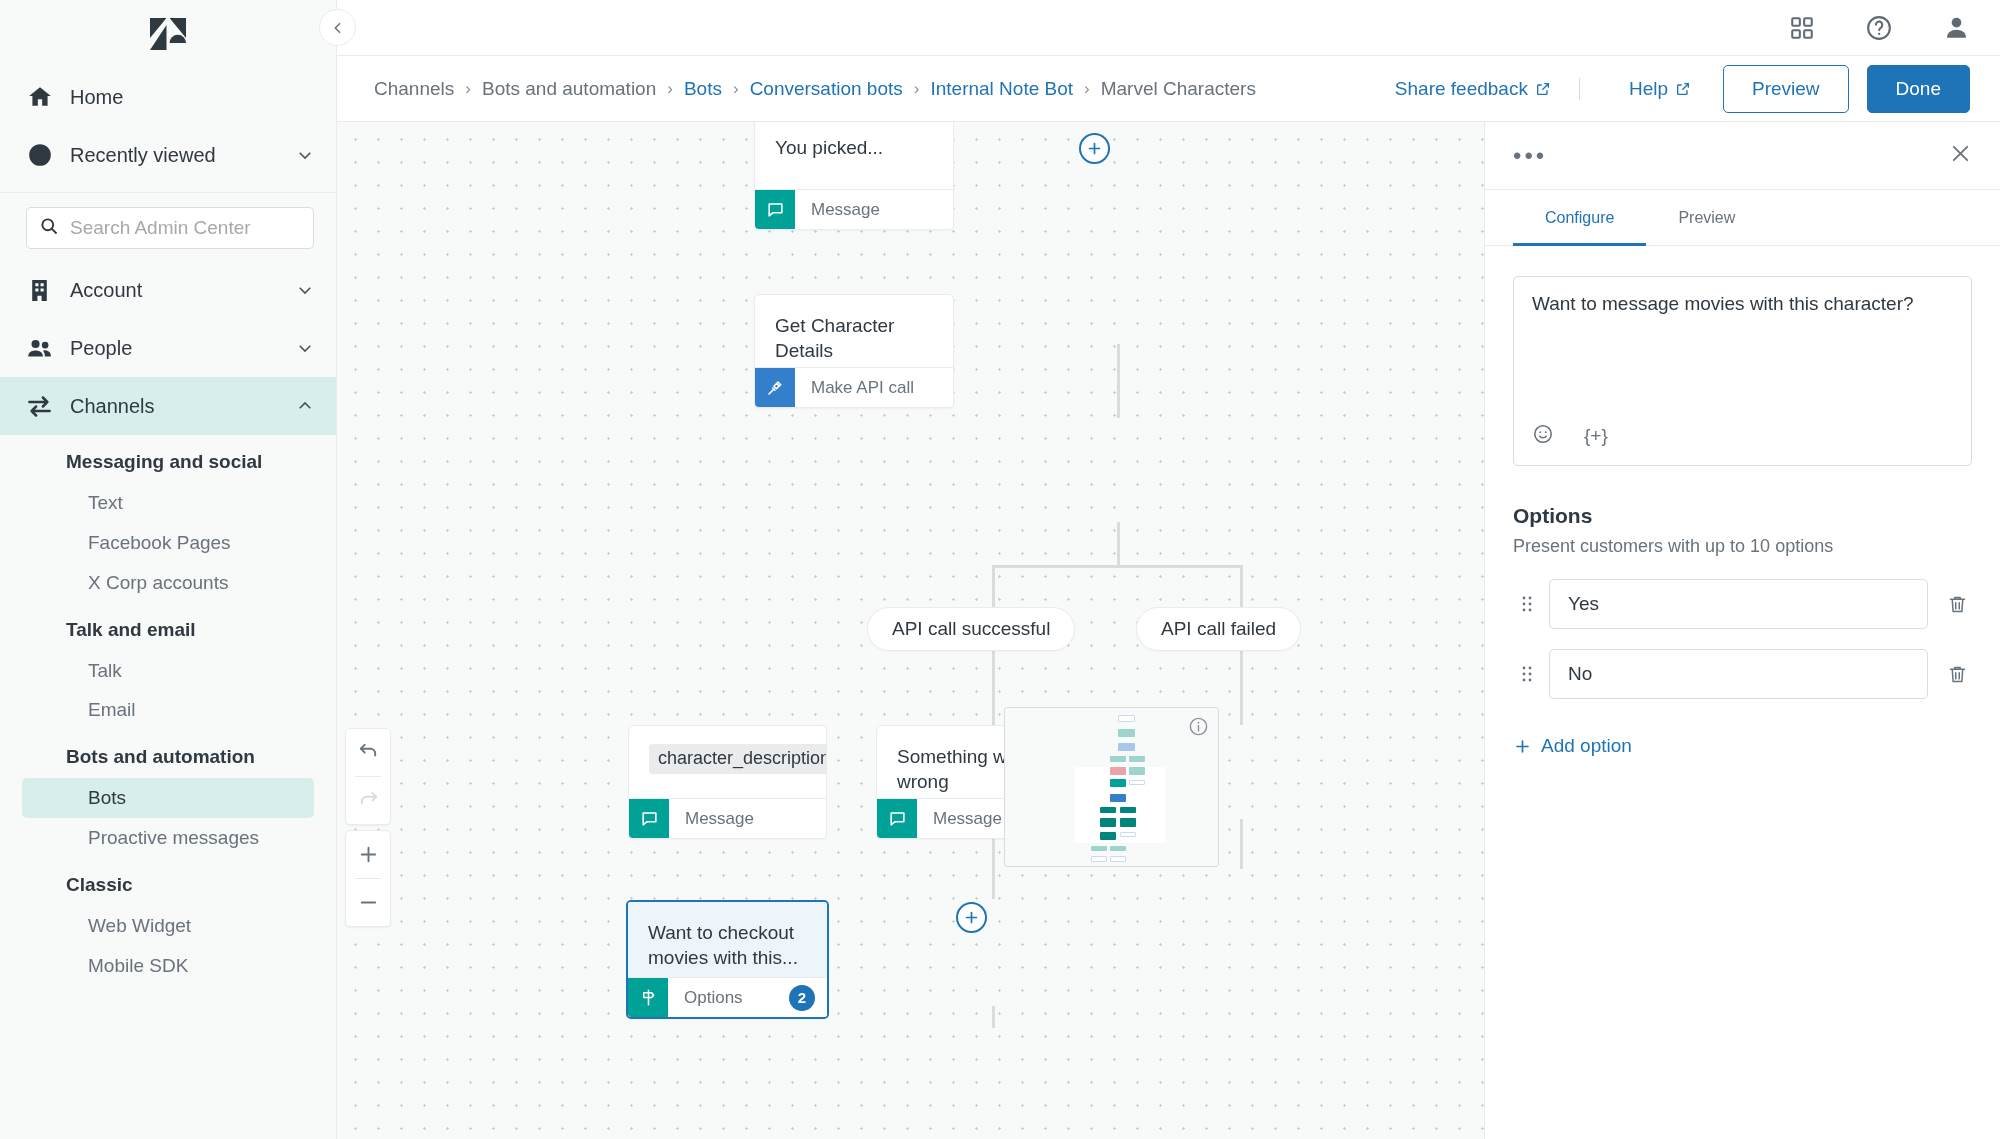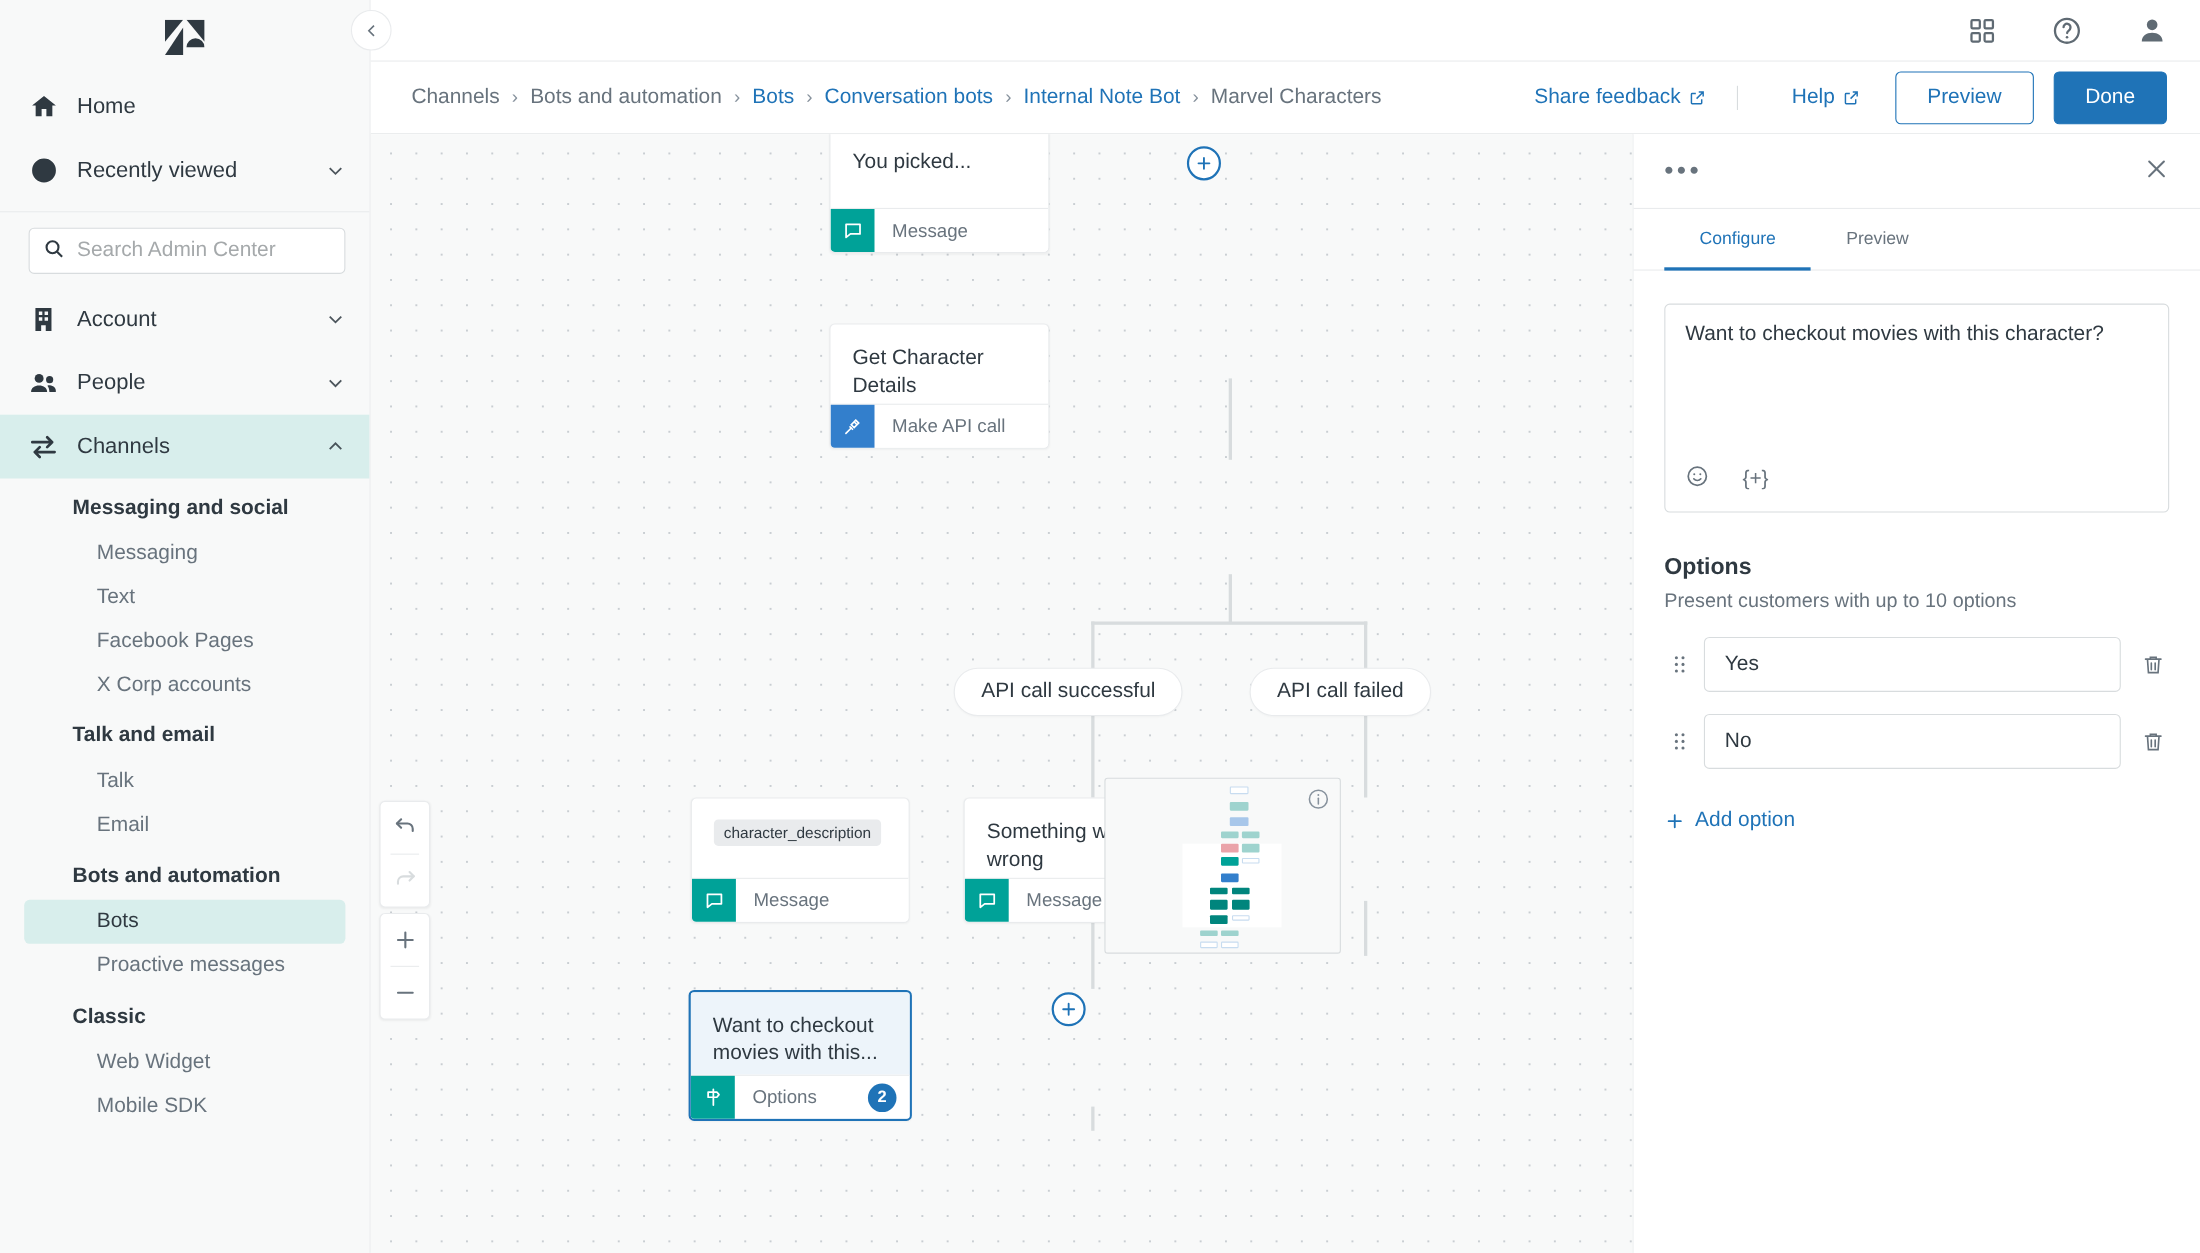--- a/index.html
+++ b/index.html
@@ -121,21 +121,21 @@
   .node-foot .ftxt { flex: 1 1 auto; padding-left: 16px; font-size: 17px; color: #68737d; }
   .badge {
     width: 26px; height: 26px; border-radius: 50%; background: #1f73b7;
     color: #fff; font-size: 15px; font-weight: bold;
     display: flex; align-items: center; justify-content: center; margin-right: 12px;
   }
   .node.selected { border: 2px solid #1f73b7; }
   .node.selected .node-body { background: #edf4fa; }
   .var-chip {
     display: inline-block; background: #e9ebed; border-radius: 4px;
-    padding: 3px 9px; font-size: 14px; color: #2f3941;
+    padding: 3px 9px; font-size: 18px; color: #2f3941;
   }
   .pill {
     position: absolute; background: #fff; border: 1px solid #e9ebed;
     border-radius: 22px; height: 44px; padding: 0 24px;
     display: flex; align-items: center; justify-content: center;
     font-size: 19px; color: #2f3941; white-space: nowrap;
     box-shadow: 0 1px 2px rgba(0,0,0,0.03);
   }
   .conn { position: absolute; background: #d8dcde; }
   .plusbtn {
@@ -299,21 +299,20 @@
       <span class="lbl">Channels</span>
       <span class="chev">
         <svg width="18" height="18" viewBox="0 0 24 24" fill="none" stroke="#2f3941" stroke-width="2.2">
             <path d="M5 15l7-7 7 7"></path>
           </svg>
       </span>
     </div>
 
     <div class="sub-section">
       <div class="sub-head">Messaging and social</div>
-      <div class="sub-item">Messaging</div>
       <div class="sub-item">Text</div>
       <div class="sub-item">Facebook Pages</div>
       <div class="sub-item">X Corp accounts</div>
 
       <div class="sub-head">Talk and email</div>
       <div class="sub-item">Talk</div>
       <div class="sub-item">Email</div>
 
       <div class="sub-head">Bots and automation</div>
       <div class="sub-item active">Bots</div>
@@ -558,21 +557,21 @@
           </span>
         </div>
 
         <div class="tabs">
           <div class="tab active">Configure</div>
           <div class="tab">Preview</div>
         </div>
 
         <div class="panel-body">
           <div class="ta-wrap">
-            <div class="ta-text">Want to checkout movies with this character?</div>
+            <div class="ta-text">Want to message movies with this character?</div>
             <div class="ta-tools">
               <span>
                 <svg width="22" height="22" viewBox="0 0 24 24" fill="none" stroke="#68737d" stroke-width="1.7">
                   <circle cx="12" cy="12" r="9"></circle>
                     <circle cx="9" cy="10" r="1" fill="#68737d" stroke="none"></circle>
                   <circle cx="15" cy="10" r="1" fill="#68737d" stroke="none"></circle>
                     <path d="M8.5 14.5a4.5 4.5 0 007 0" stroke-linecap="round"></path>
                 </svg>
               </span>
               <span style="color:#68737d; font-size:19px;">{+}</span>

